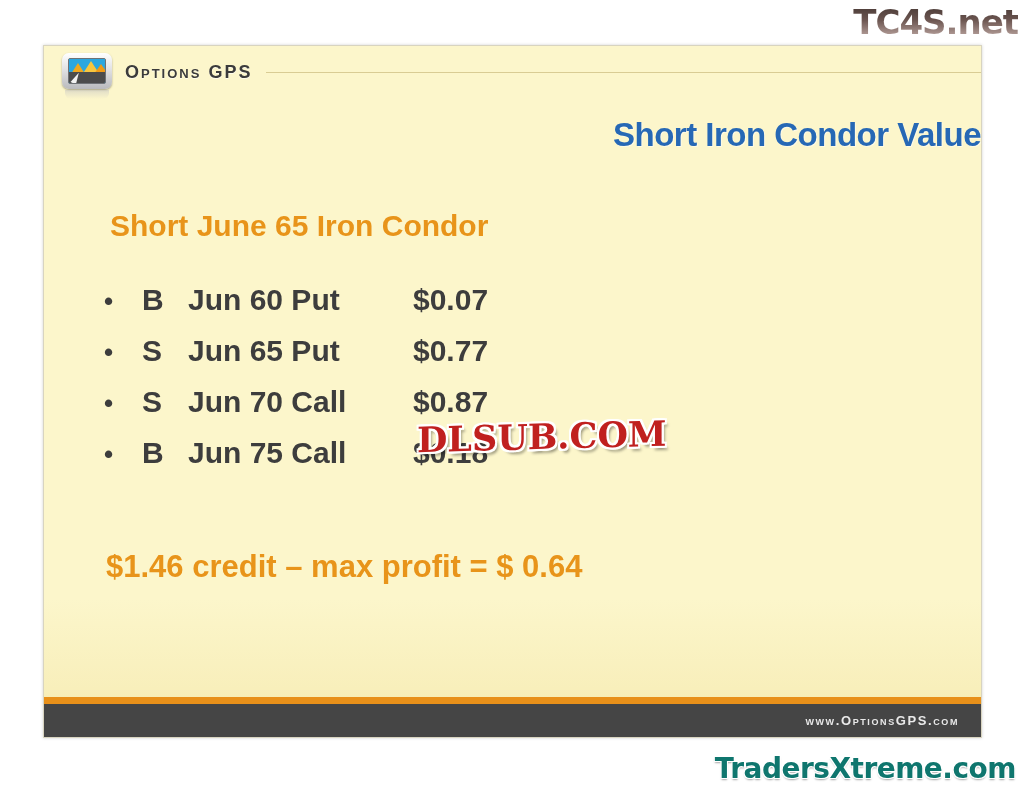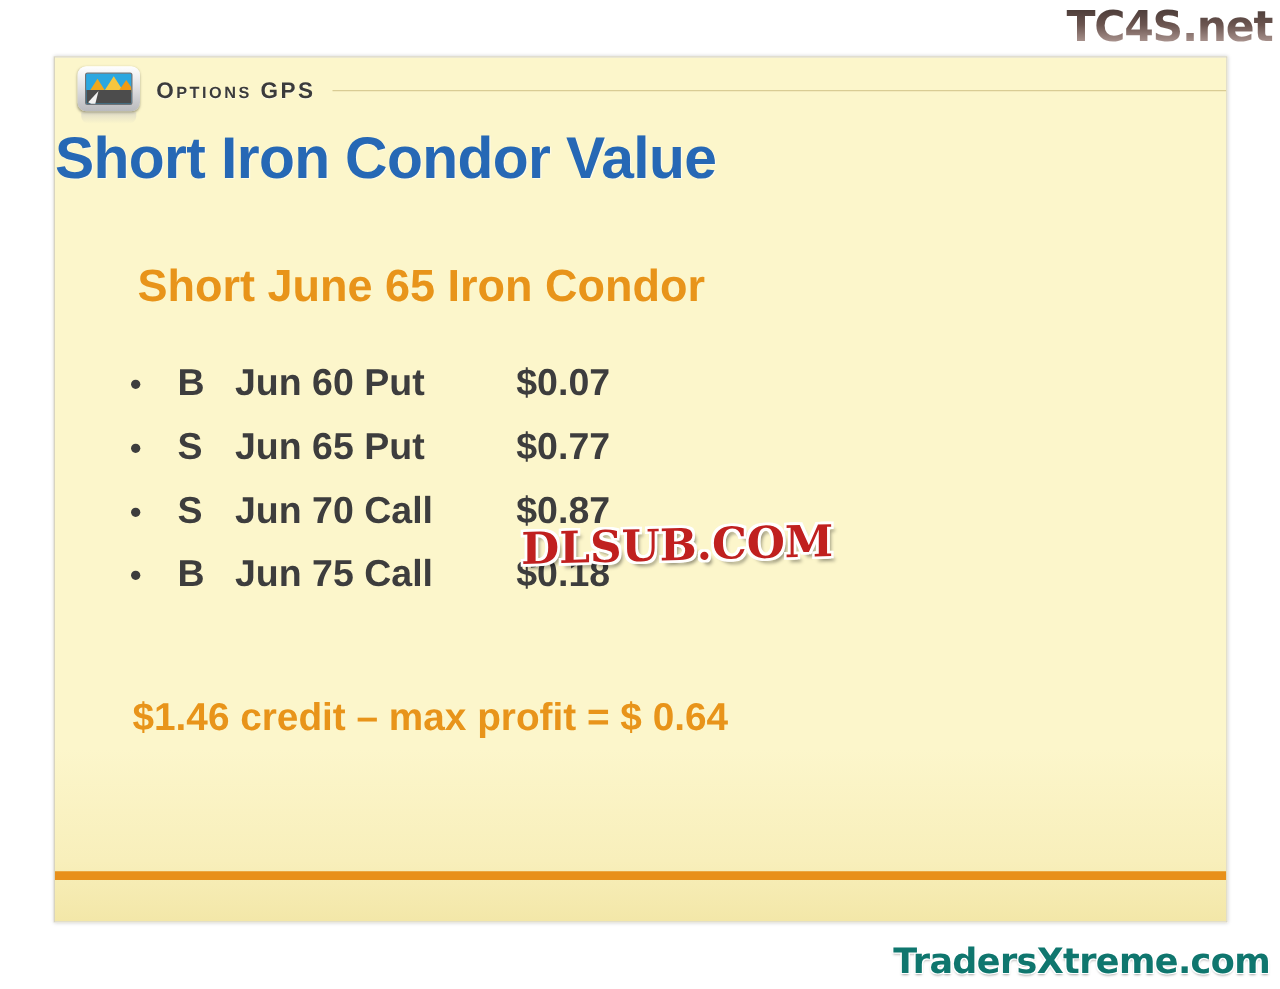--- a/index.html
+++ b/index.html
@@ -114,34 +114,34 @@
   
   #slide-body {
     position: absolute;
     left: 0;
     top: 52px;
     right: 0;
     bottom: 40px;
   }
 
   #slide-title {
-    text-align: left;
+    text-align: right;
     color: #2668b5;
-    font-size: 47px;
+    font-size: 33px;
     font-weight: bold;
     letter-spacing: -0.5px;
-    margin-top: 0;
+    margin-top: 18px;
     text-shadow: 1px 1px 0 rgba(255,255,255,0.5);
   }
 
   #subheading {
     margin-left: 66px;
     margin-top: 55px;
     color: #e8941a;
-    font-size: 36px;
+    font-size: 30px;
     font-weight: bold;
   }
 
   #legs {
     margin-top: 40px;
     margin-left: 60px;
     list-style: none;
     padding: 0;
   }
   .leg-row {
@@ -308,19 +308,22 @@
       </div>
 
     </div>
 
     <div id="summary">$1.46 credit – max profit = $ 0.64</div>
 
   </div>
 
   <div id="slide-footer">
     <div id="footer-stripe"></div>
+    <div id="footer-bar">
+      <span id="footer-url">www.OptionsGPS.com</span>
+    </div>
   </div>
 
   <div id="wm-center">DLSUB.COM</div>
 
 </div>
 
 <div id="wm-bottom">TradersXtreme.com</div>
 
 </body></html>

